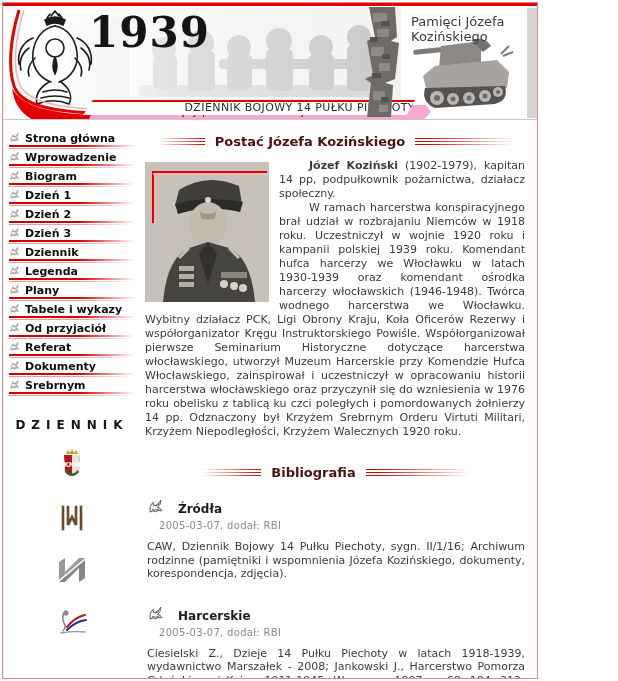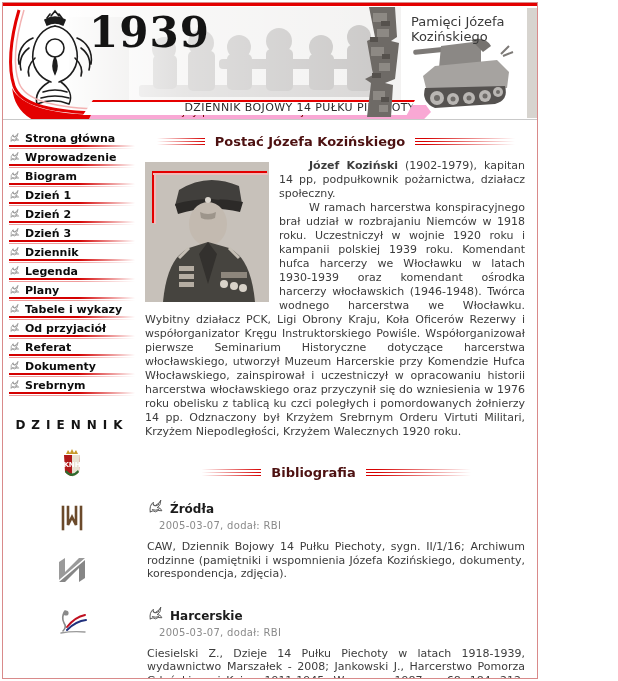--- a/index.html
+++ b/index.html
@@ -60,21 +60,21 @@
   .bib .hline.r { width:105px; }
 
   .bio { overflow:hidden; }
   .photo { float:left; width:124px; height:140px; margin:3px 10px 4px 0; position:relative; }
   .photo svg { display:block; width:100%; height:100%; }
   .corner-v { position:absolute; left:7px; top:9px; width:2px; height:52px; background:#e30000; box-shadow:2px 1px 0 #f2baba; }
   .corner-h { position:absolute; left:7px; top:9px; width:115px; height:2px; background:#e30000; box-shadow:1px 2px 0 #f2baba; }
   .bio p { font:11px/14px "DejaVu Sans",sans-serif; color:#3c3c3c; text-align:justify; text-indent:30px; }
 
   .entry { margin:18px 0 0 2px; }
-  .entry-head { display:flex; align-items:flex-end; gap:6px; }
+  .entry-head { display:flex; align-items:flex-end; gap:14px; }
   .entry-ico { width:17px; height:17px; color:#4f4f4f; flex:none; margin-bottom:1px; }
   .entry-title { font:bold 12px "DejaVu Sans",sans-serif; color:#1c1c1c; }
   .entry-meta { font:10px "DejaVu Sans",sans-serif; color:#8a8a8a; margin:4px 0 0 12px; letter-spacing:.3px; }
   .entry-text { font:11px/13.5px "DejaVu Sans",sans-serif; color:#3c3c3c; text-align:justify; margin-top:9px; }
   .bib-block { margin-top:26px; }
 </style>
 </head>
 <body>
 
 <svg width="0" height="0" style="position:absolute" aria-hidden="true">

